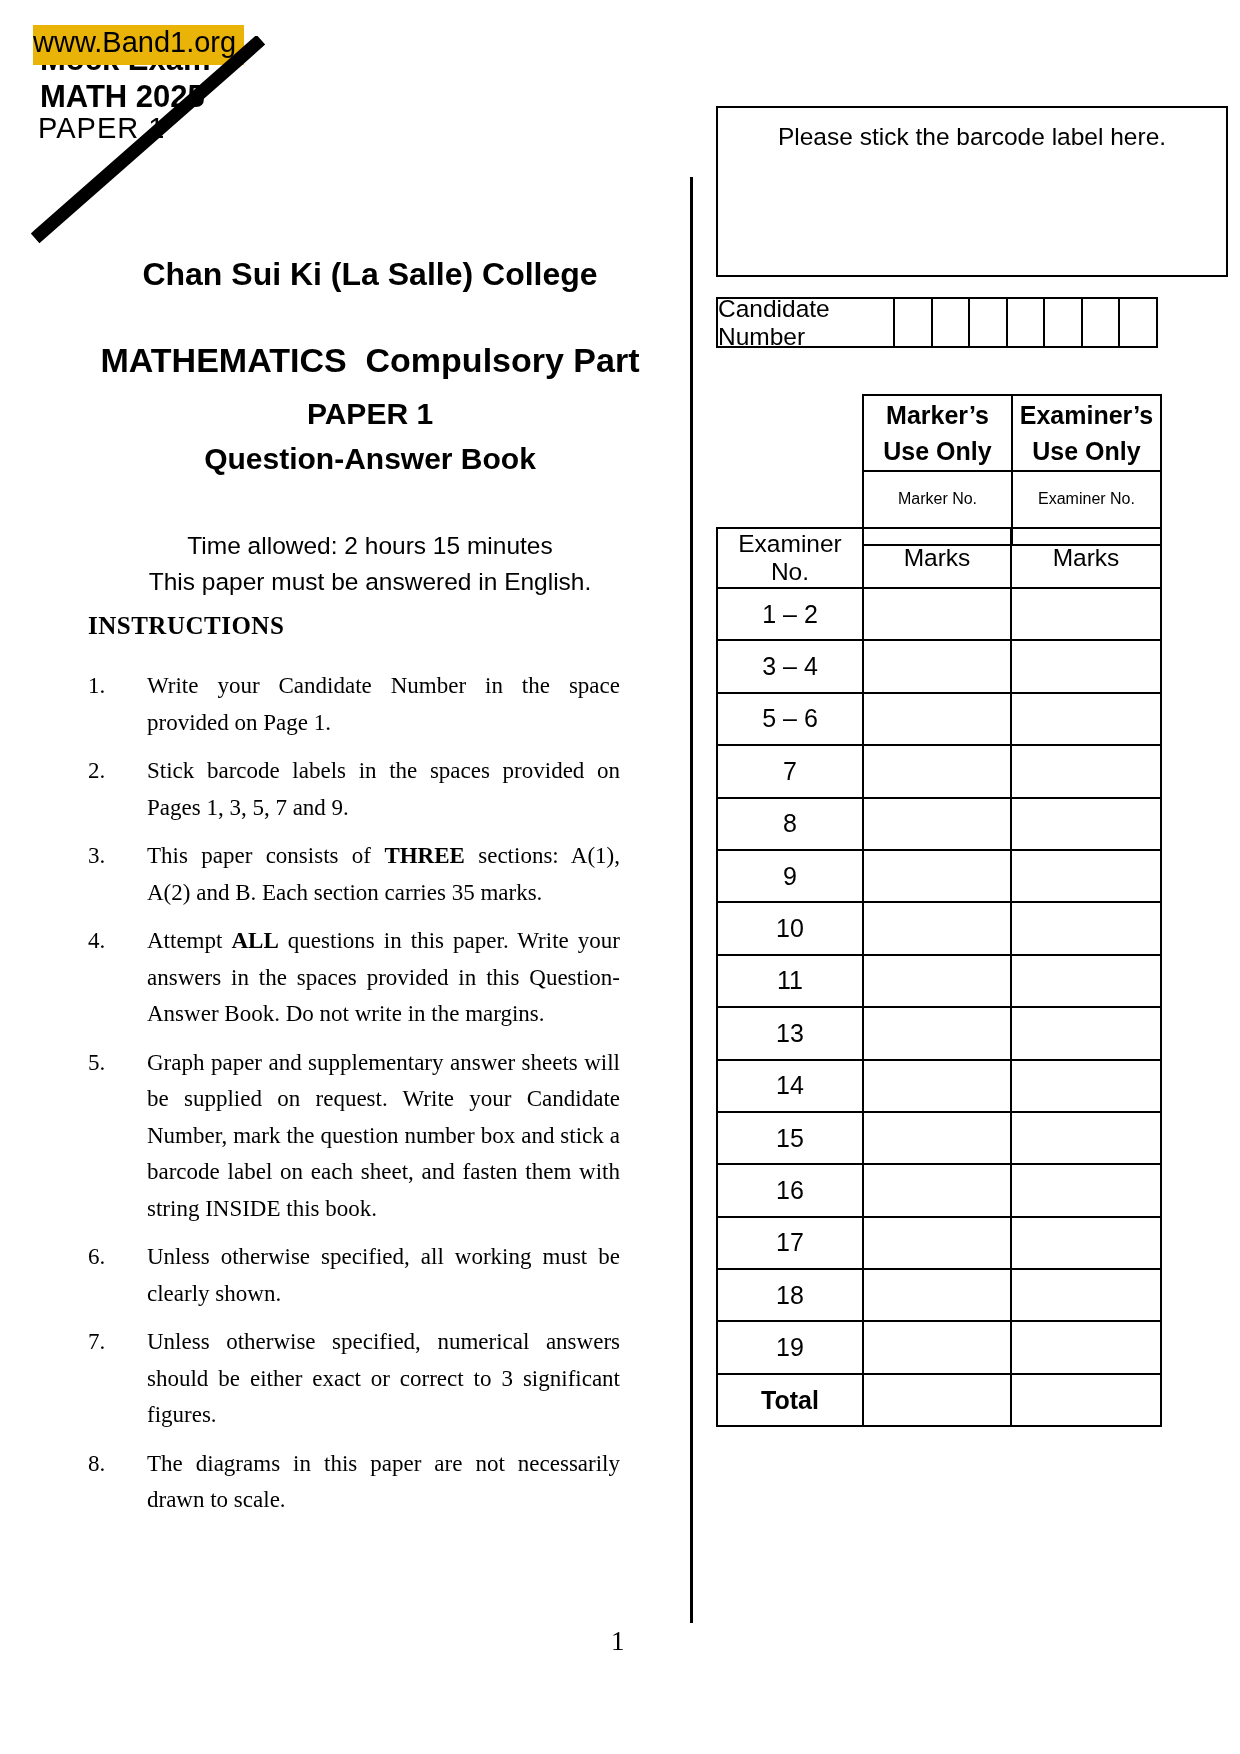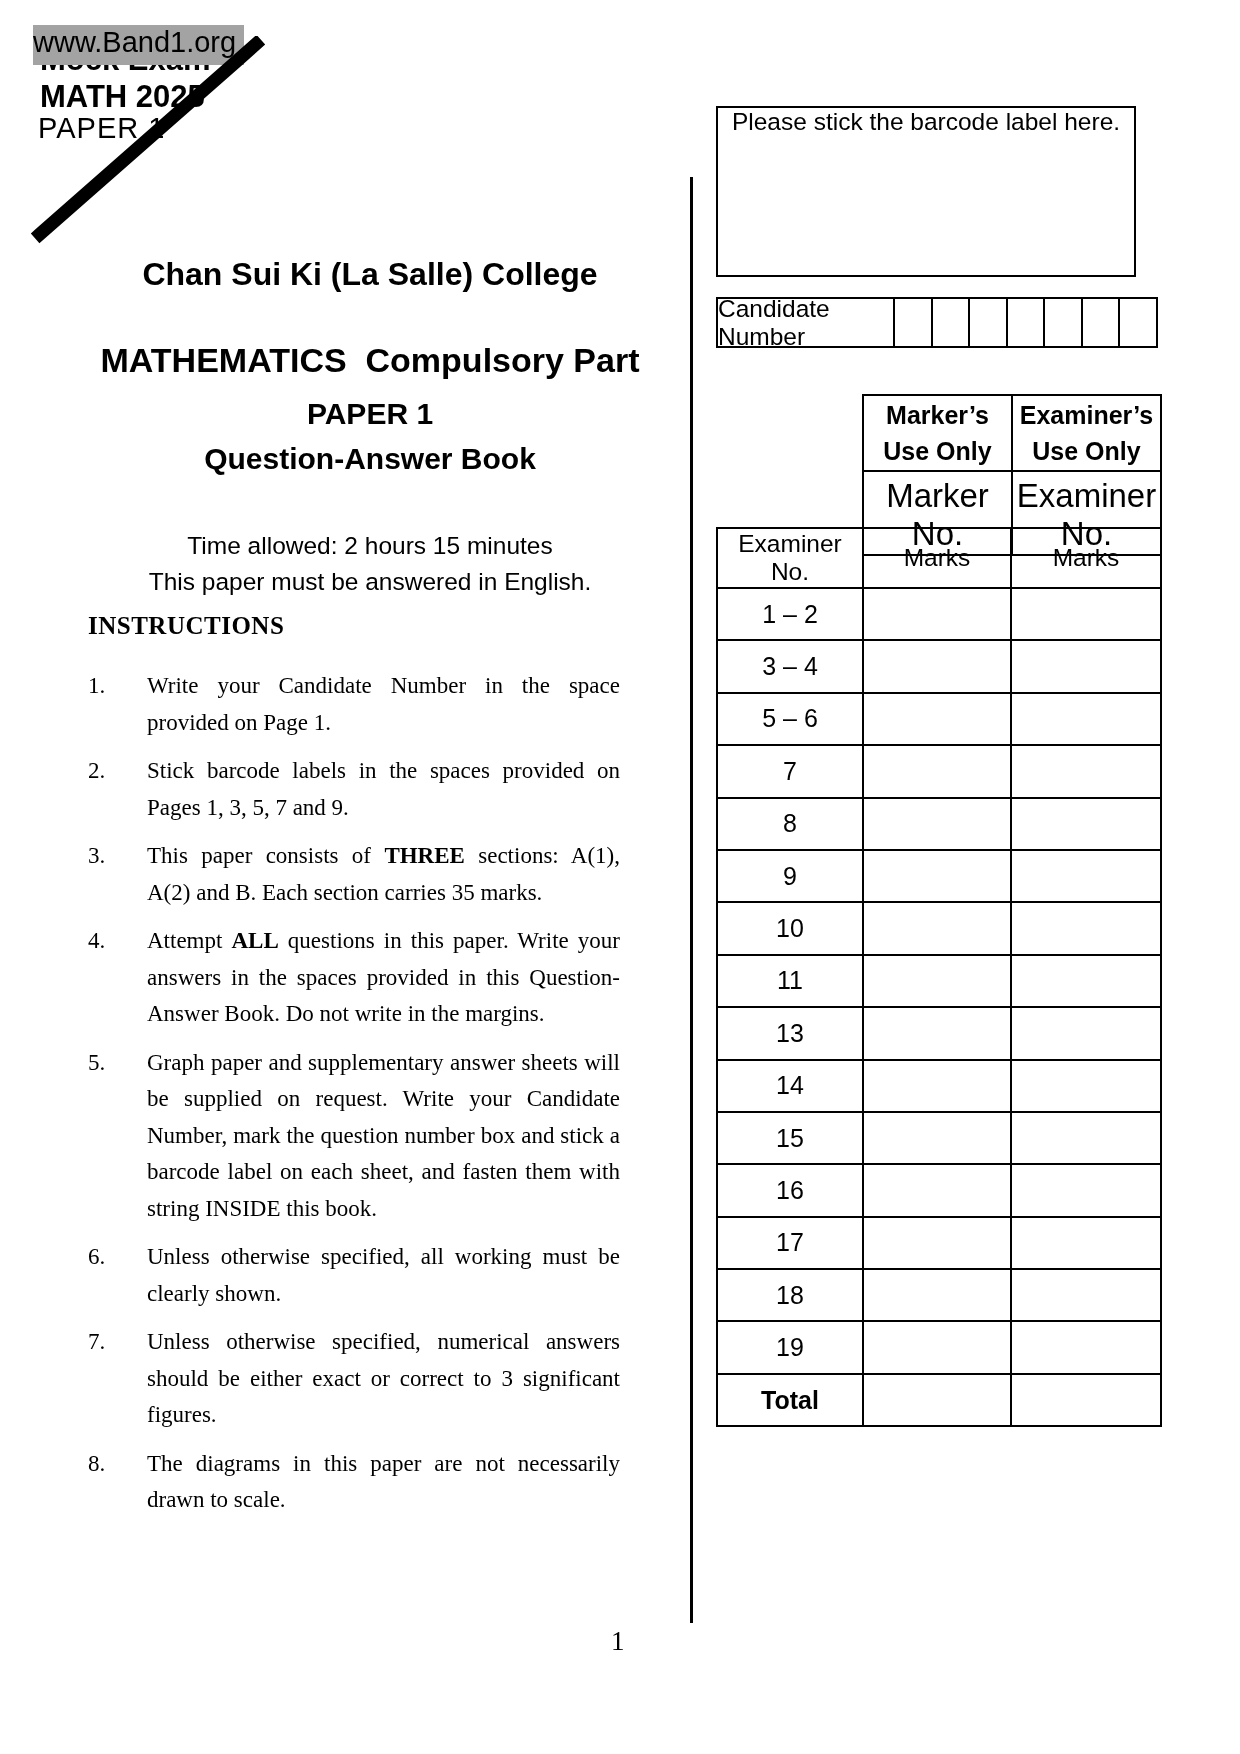--- a/index.html
+++ b/index.html
@@ -1,20 +1,20 @@
 <!DOCTYPE html>
 <html><head>
 <meta charset="utf-8">
 <style>
   html,body{margin:0;padding:0;background:#ffffff;}
   body{width:1240px;height:1754px;position:relative;font-family:"Liberation Sans",sans-serif;color:#000;}
   .abs{position:absolute;}
 
   
-  .wm-site{left:33px;top:25px;font-size:29px;background:#a3a3a3;z-index:3;padding:0 8px 6px 0;line-height:34px;}
+  .wm-site{left:33px;top:25px;font-size:29px;background:#eab308;z-index:3;padding:0 8px 6px 0;line-height:34px;}
   .wm-mock{left:40px;top:44px;font-size:31px;font-weight:bold;z-index:2;line-height:32px;}
   .wm-math{left:40px;top:79px;font-size:31px;font-weight:bold;z-index:2;}
   .wm-paper{left:38px;top:112px;font-size:29px;letter-spacing:1px;z-index:2;}
   .wm-slash{left:26px;top:36px;z-index:4;}
 
   
   .title-block{left:100px;top:256px;width:540px;text-align:center;}
   .t-school{font-size:32px;font-weight:bold;}
   .t-subject{font-size:34px;font-weight:bold;margin-top:48px;white-space:pre-wrap;}
   .t-paper{font-size:30px;font-weight:bold;margin-top:17px;}
@@ -28,32 +28,32 @@
   .ins-list{margin-top:28px;}
   .ins-item{display:flex;margin-bottom:12px;font-size:23px;line-height:36.5px;}
   .ins-num{width:59px;flex:none;}
   .ins-text{flex:1;text-align:justify;}
   .ins-text b{font-weight:bold;}
 
   
   .vline{left:690px;top:177px;width:2.5px;height:1446px;background:#000;}
 
   
-  .barcode-box{left:716px;top:106px;width:420px;height:171px;border:2.5px solid #000;box-sizing:border-box;text-align:center;font-size:24.5px;}
+  .barcode-box{left:716px;top:106px;width:512px;height:171px;border:2.5px solid #000;box-sizing:border-box;text-align:center;font-size:24.5px;padding-top:15px;}
 
   
   .cand-row{left:716px;top:297px;width:442px;height:51px;border:2px solid #000;box-sizing:border-box;display:flex;}
   .cand-label{width:175px;flex:none;display:flex;align-items:center;font-size:24.5px;box-sizing:border-box;}
   .cand-cell{flex:1;border-left:2px solid #000;}
 
   
   .use-table{left:862px;top:376px;border-collapse:collapse;table-layout:fixed;margin-top:18px;}
   .use-table td{border:2px solid #000;width:149px;text-align:center;box-sizing:border-box;}
   .use-head{height:73px;font-size:25px;font-weight:bold;line-height:36px;vertical-align:middle;}
-  .use-no{height:74px;font-size:33px;vertical-align:top;padding-top:5px;}
+  .use-no{height:74px;font-size:16px;vertical-align:top;padding-top:18px;}
 
   
   .q-table{left:716px;top:527px;border-collapse:collapse;table-layout:fixed;}
   .q-table td{border:2px solid #000;text-align:center;vertical-align:middle;box-sizing:border-box;}
   .q-table .c1{width:146px;}
   .q-table .c2{width:148px;}
   .q-table .c3{width:150px;}
   .q-head td{height:39px;font-size:24.5px;}
   .q-row td{height:52.4px;font-size:25px;}
   .q-row .total{font-weight:bold;}

